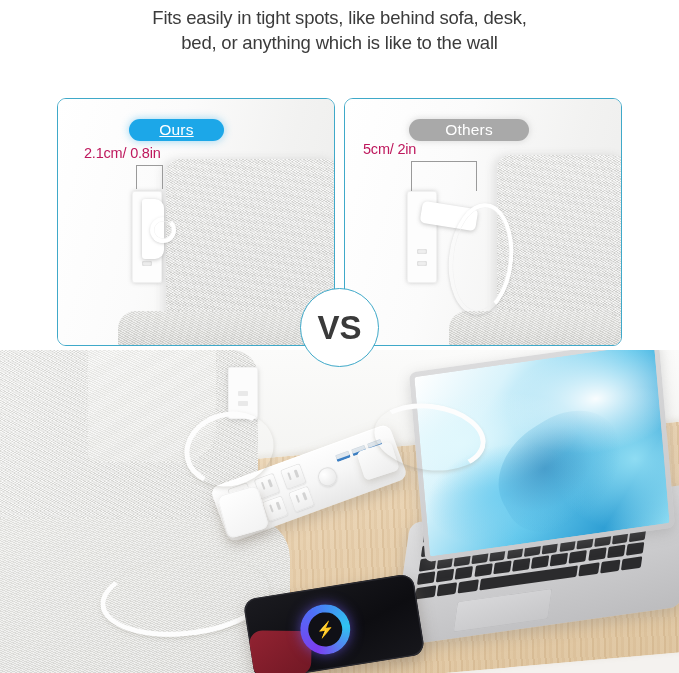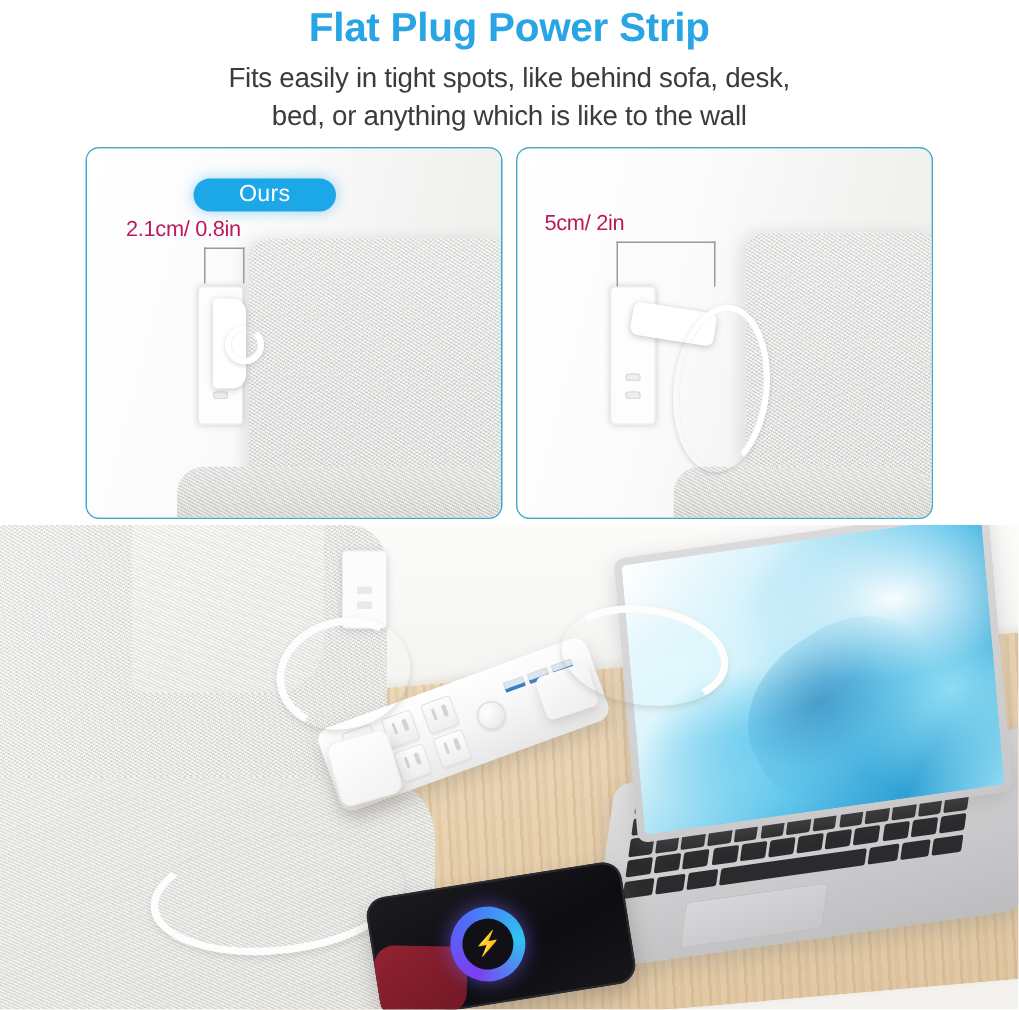--- a/index.html
+++ b/index.html
@@ -68,21 +68,21 @@
   
   .meas-line { position: absolute; background: #9a9a9a; }
   .meas-label { position: absolute; font-size: 14.5px; color: #be185d; white-space: nowrap; letter-spacing: -.2px; }
 
   
   .badge {
     position: absolute; top: 20px; height: 22px; line-height: 22px;
     border-radius: 11px; color: #fff; font-size: 15.5px; text-align: center;
     letter-spacing: .2px;
   }
-  .badge.ours   { left: 71px;  width: 95px; background: #1ca7e8; box-shadow: 0 0 9px rgba(28,167,232,.45); }
+  .badge.ours   { left: 71px;  width: 95px; background: #1ca7e8; box-shadow: 0 0 9px rgba(28,167,232,.45); text-decoration: underline; }
   .badge.others { left: 64px;  width: 120px; background: #a9a9a9; box-shadow: 0 0 7px rgba(150,150,150,.35); }
 
   
   .vs-circle {
     position: absolute; left: 300px; top: 190px; width: 79px; height: 79px;
     border-radius: 50%; background: #fff; border: 1.6px solid #3fa9c9;
     display: flex; align-items: center; justify-content: center;
     font-size: 33px; font-weight: bold; color: #3a3a3a; z-index: 5;
   }
 
@@ -247,21 +247,20 @@
     border-right-color: transparent; border-top-color: transparent;
     transform: rotate(-6deg); box-shadow: 0 2px 4px rgba(150,145,135,.26);
   }
 </style>
 </head>
 <body>
 
 <div id="page">
 
   <div class="header">
-    <div class="title">Flat Plug Power Strip</div>
     <div class="subtitle">Fits easily in tight spots, like behind sofa, desk,</div>
     <div class="subtitle" style="padding-top:0">bed, or anything which is like to the wall</div>
   </div>
 
   <div class="compare">
 
     <div class="panel left">
       <div class="scene">
         <div class="wall"></div>
         <div class="sofa-back" style="left:108px; top:60px; width:180px; height:178px;"></div>
@@ -293,22 +292,24 @@
           <div class="socket-hole" style="left:10px; top:70px; width:10px; height:5px;"></div>
         </div>
         <div class="plug-body" style="left:76px; top:106px; width:56px; height:22px; border-radius:5px; transform:rotate(9deg);"></div>
         <div class="cable" style="left:104px; top:104px; width:64px; height:112px; border-color:#fff #fff transparent transparent; transform:rotate(6deg);"></div>
 
         <div class="meas-line" style="left:66px;  top:62px; width:1px;  height:30px;"></div>
         <div class="meas-line" style="left:131px; top:62px; width:1px;  height:30px;"></div>
         <div class="meas-line" style="left:66px;  top:62px; width:66px; height:1px;"></div>
         <div class="meas-label" style="left:18px; top:42px;">5cm/ 2in</div>
       </div>
-    </div>
-
+      <div class="badge others">Others</div>
+    </div>
+
+    <div class="vs-circle">VS</div>
   </div>
 
   <div class="photo">
     <div class="ph-wall"></div>
     <div class="ph-desk"></div>
     <div class="ph-sofa"></div>
     <div class="ph-sofa-arm"></div>
     <div class="ph-sofa-seat"></div>
 
     <div class="ph-outlet">

